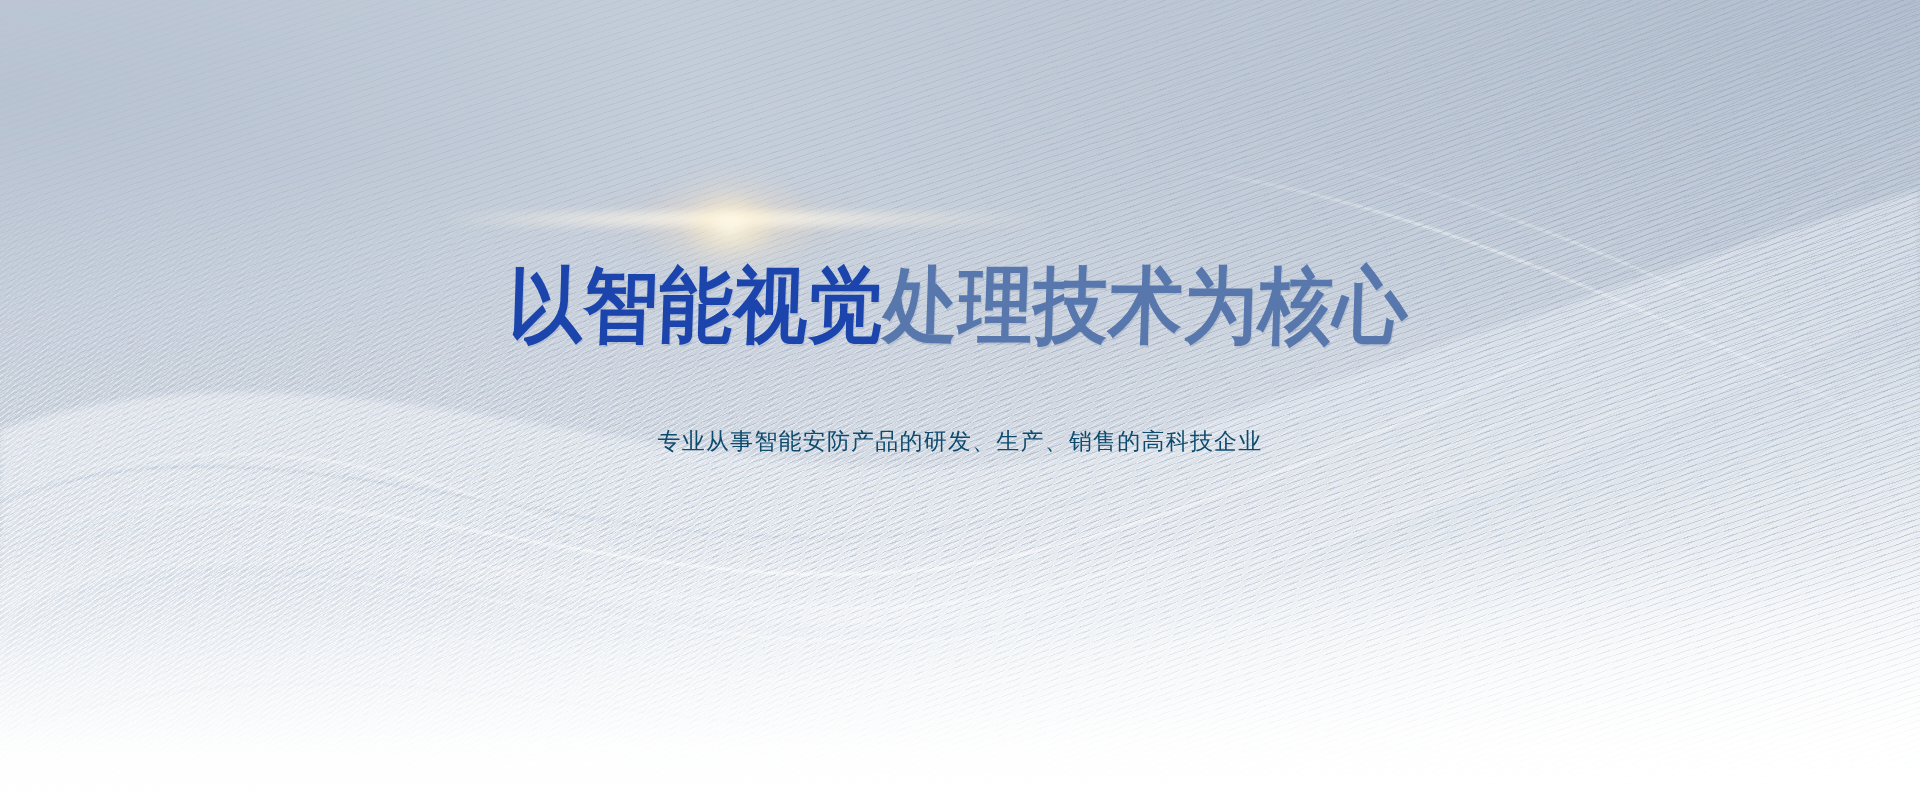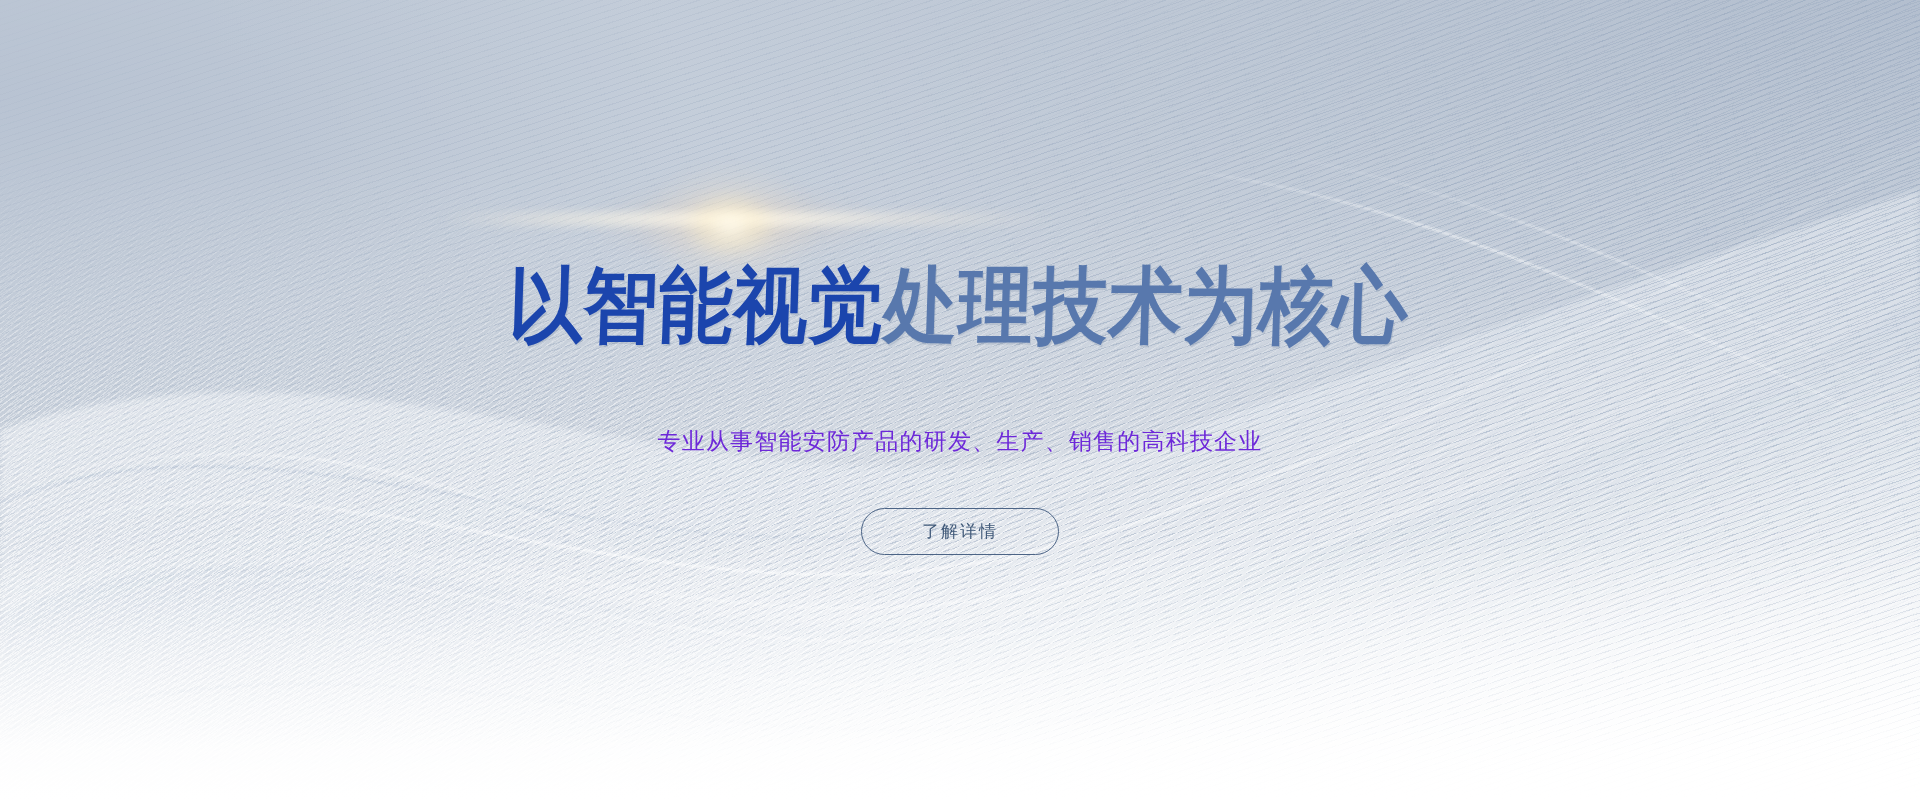--- a/index.html
+++ b/index.html
@@ -188,21 +188,21 @@
   .headline .seg-soft   { color: #5878ad; }
 
   .subtitle {
     position: absolute;
     top: 402px;
     left: 0; right: 0;
     text-align: center;
     font-size: 23px;
     line-height: 1.4;
     letter-spacing: 1.2px;
-    color: #6d28d9;
+    color: #0c4a6e;
     font-family: "DejaVu Sans", "Liberation Sans", sans-serif;
     white-space: nowrap;
   }
 
   .cta-wrap {
     position: absolute;
     top: 508px;
     left: 0; right: 0;
     display: flex;
     justify-content: center;
@@ -300,18 +300,15 @@
   <div class="flare-core"></div>
 
   <div class="content">
 
     <h1 class="headline">
       <span class="seg-strong">以智能视觉</span><span class="seg-soft">处理技术为核心</span>
     </h1>
 
     <p class="subtitle">专业从事智能安防产品的研发、生产、销售的高科技企业</p>
 
-    <div class="cta-wrap">
-      <button class="cta-button">了解详情</button>
-    </div>
 
   </div>
 </div>
 
 </body></html>

